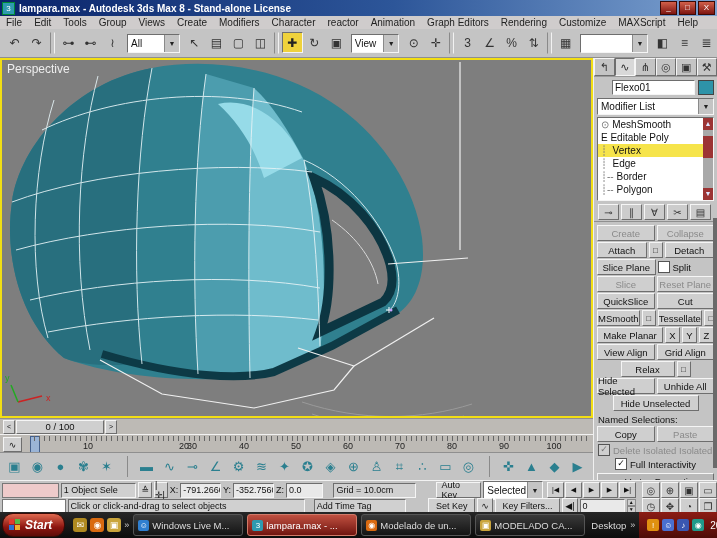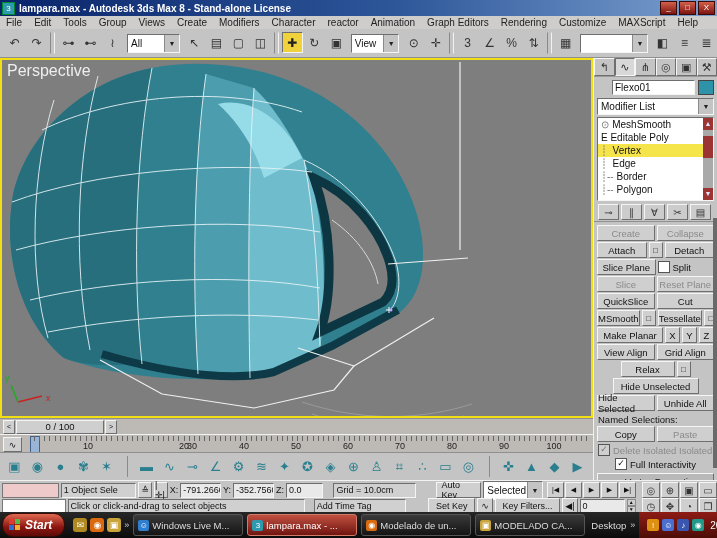--- a/index.html
+++ b/index.html
@@ -25,21 +25,21 @@
     background:#c4c4c4;border:1px solid transparent;}
   .tbi.active{background:#efd23c;border:1px solid;border-color:#6e6e6e #f5f5f5 #f5f5f5 #6e6e6e;color:#222;}
   .sep{width:3px;height:20px;border-left:1px solid #8a8a8a;border-right:1px solid #f2f2f2;margin:0 2px;}
   .dd{height:17px;background:#fff;border:1px solid;border-color:#6e6e6e #f5f5f5 #f5f5f5 #6e6e6e;
     display:flex;align-items:center;font-size:10px;padding-left:3px;position:relative;margin:0 3px;}
   .dd .arrow{margin-left:auto;width:14px;height:100%;background:#c4c4c4;border-left:1px solid #8a8a8a;
     display:flex;align-items:center;justify-content:center;font-size:7px;color:#222;}
   
   .viewport{position:absolute;left:0;top:58px;width:593px;height:360px;background:#9a9a9a;box-sizing:border-box;}
   .vpinner{position:absolute;inset:0;border:2px solid #f2de14;background:#7e7e7e;overflow:hidden;}
-  .vplabel{position:absolute;left:5px;top:2px;color:#eee;font-size:16px;z-index:5;}
+  .vplabel{position:absolute;left:5px;top:2px;color:#eee;font-size:12px;z-index:5;}
   
   .cmdpanel{position:absolute;left:593px;top:58px;width:124px;height:422px;background:#c4c4c4;
     border-left:1px solid #f0f0f0;box-sizing:border-box;}
   .tabs{display:flex;height:18px;border-bottom:1px solid #9a9a9a;}
   .tab{flex:1;display:flex;align-items:center;justify-content:center;font-size:11px;color:#333;
     border:1px solid;border-color:#f5f5f5 #6e6e6e #6e6e6e #f5f5f5;background:#c4c4c4;}
   .tab.sel{background:#d8d8d8;border-color:#6e6e6e #f5f5f5 #f5f5f5 #6e6e6e;}
   .namerow{display:flex;align-items:center;gap:3px;padding:3px 3px 1px 18px;}
   .namefield{flex:1;height:13px;background:#fff;border:1px solid;border-color:#6e6e6e #f5f5f5 #f5f5f5 #6e6e6e;
     font-size:10px;padding:0 2px;line-height:13px;}
@@ -359,25 +359,25 @@
       </div>
       <div class="rrow">
         <span class="rb">View Align</span>
         <span class="rb">Grid Align</span>
       </div>
       <div class="rrow" style="justify-content:center;">
         <span class="rb" style="flex:0 0 52px;">Relax</span>
         <span class="sq">□</span>
       </div>
       <div class="rrow">
-        <span class="rb" style="flex:0 0 84px;margin:0 auto;">Hide Unselected</span>
-      </div>
-      <div class="rrow">
         <span class="rb">Hide Selected</span>
         <span class="rb">Unhide All</span>
+      </div>
+      <div class="rrow">
+        <span class="rb" style="flex:0 0 84px;margin:0 auto;">Hide Unselected</span>
       </div>
       <div class="grouplabel">Named Selections:</div>
       <div class="rrow">
         <span class="rb">Copy</span>
         <span class="rb dis">Paste</span>
       </div>
       <div class="chkrow">
         <span class="chk dis">✓</span>
         <span class="dislbl">Delete Isolated Isolated</span>
       </div>

